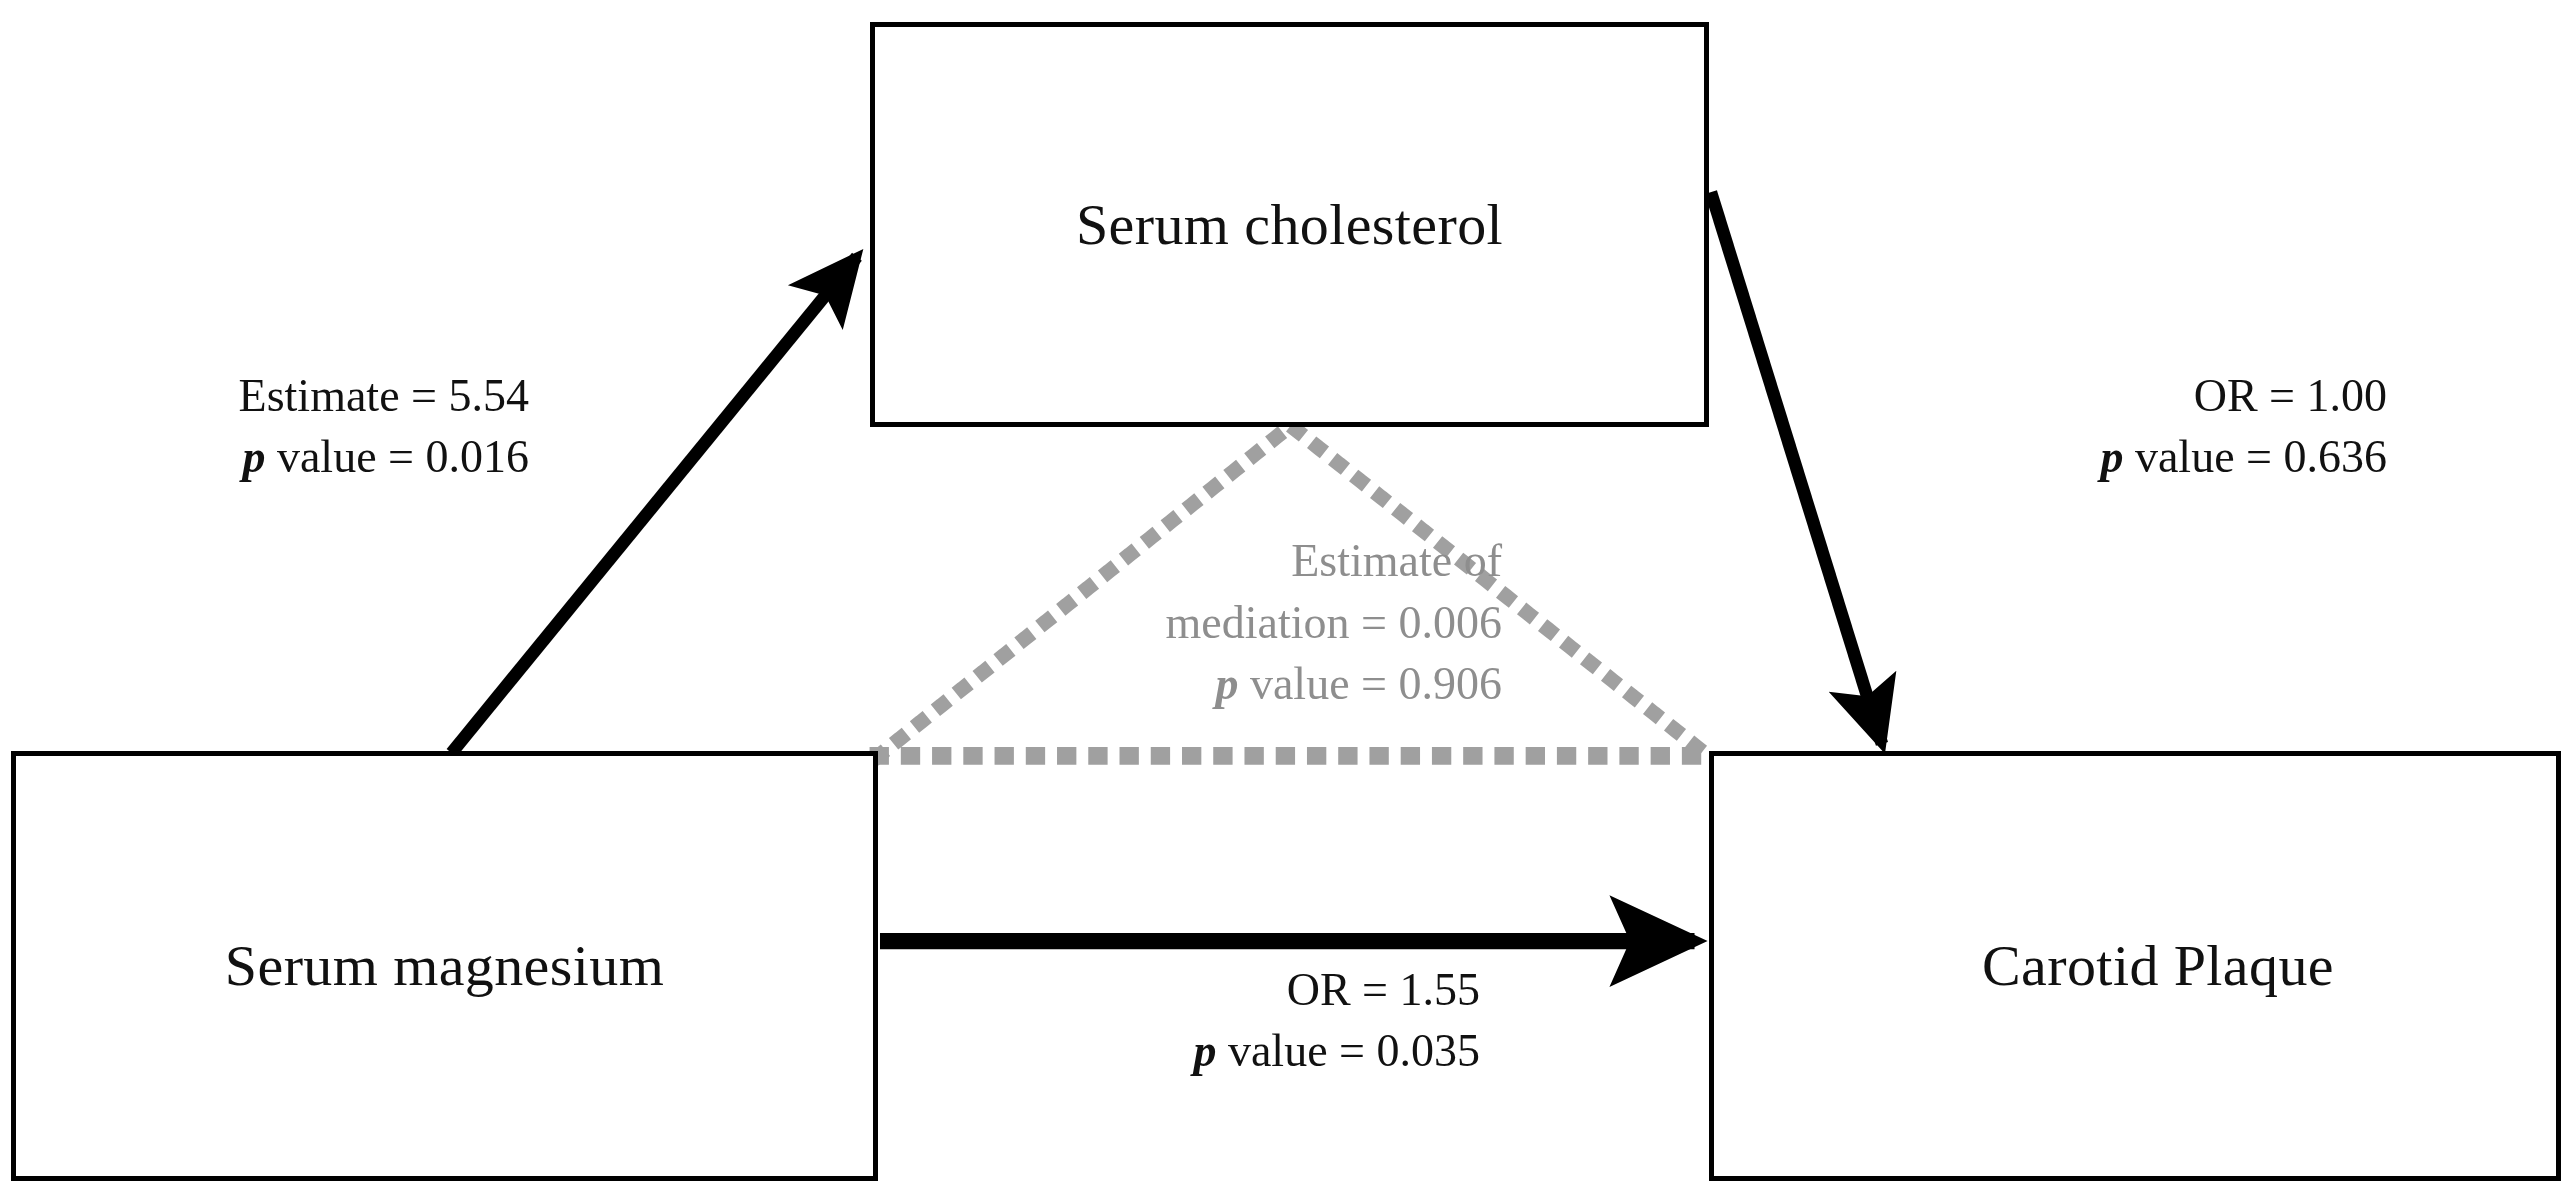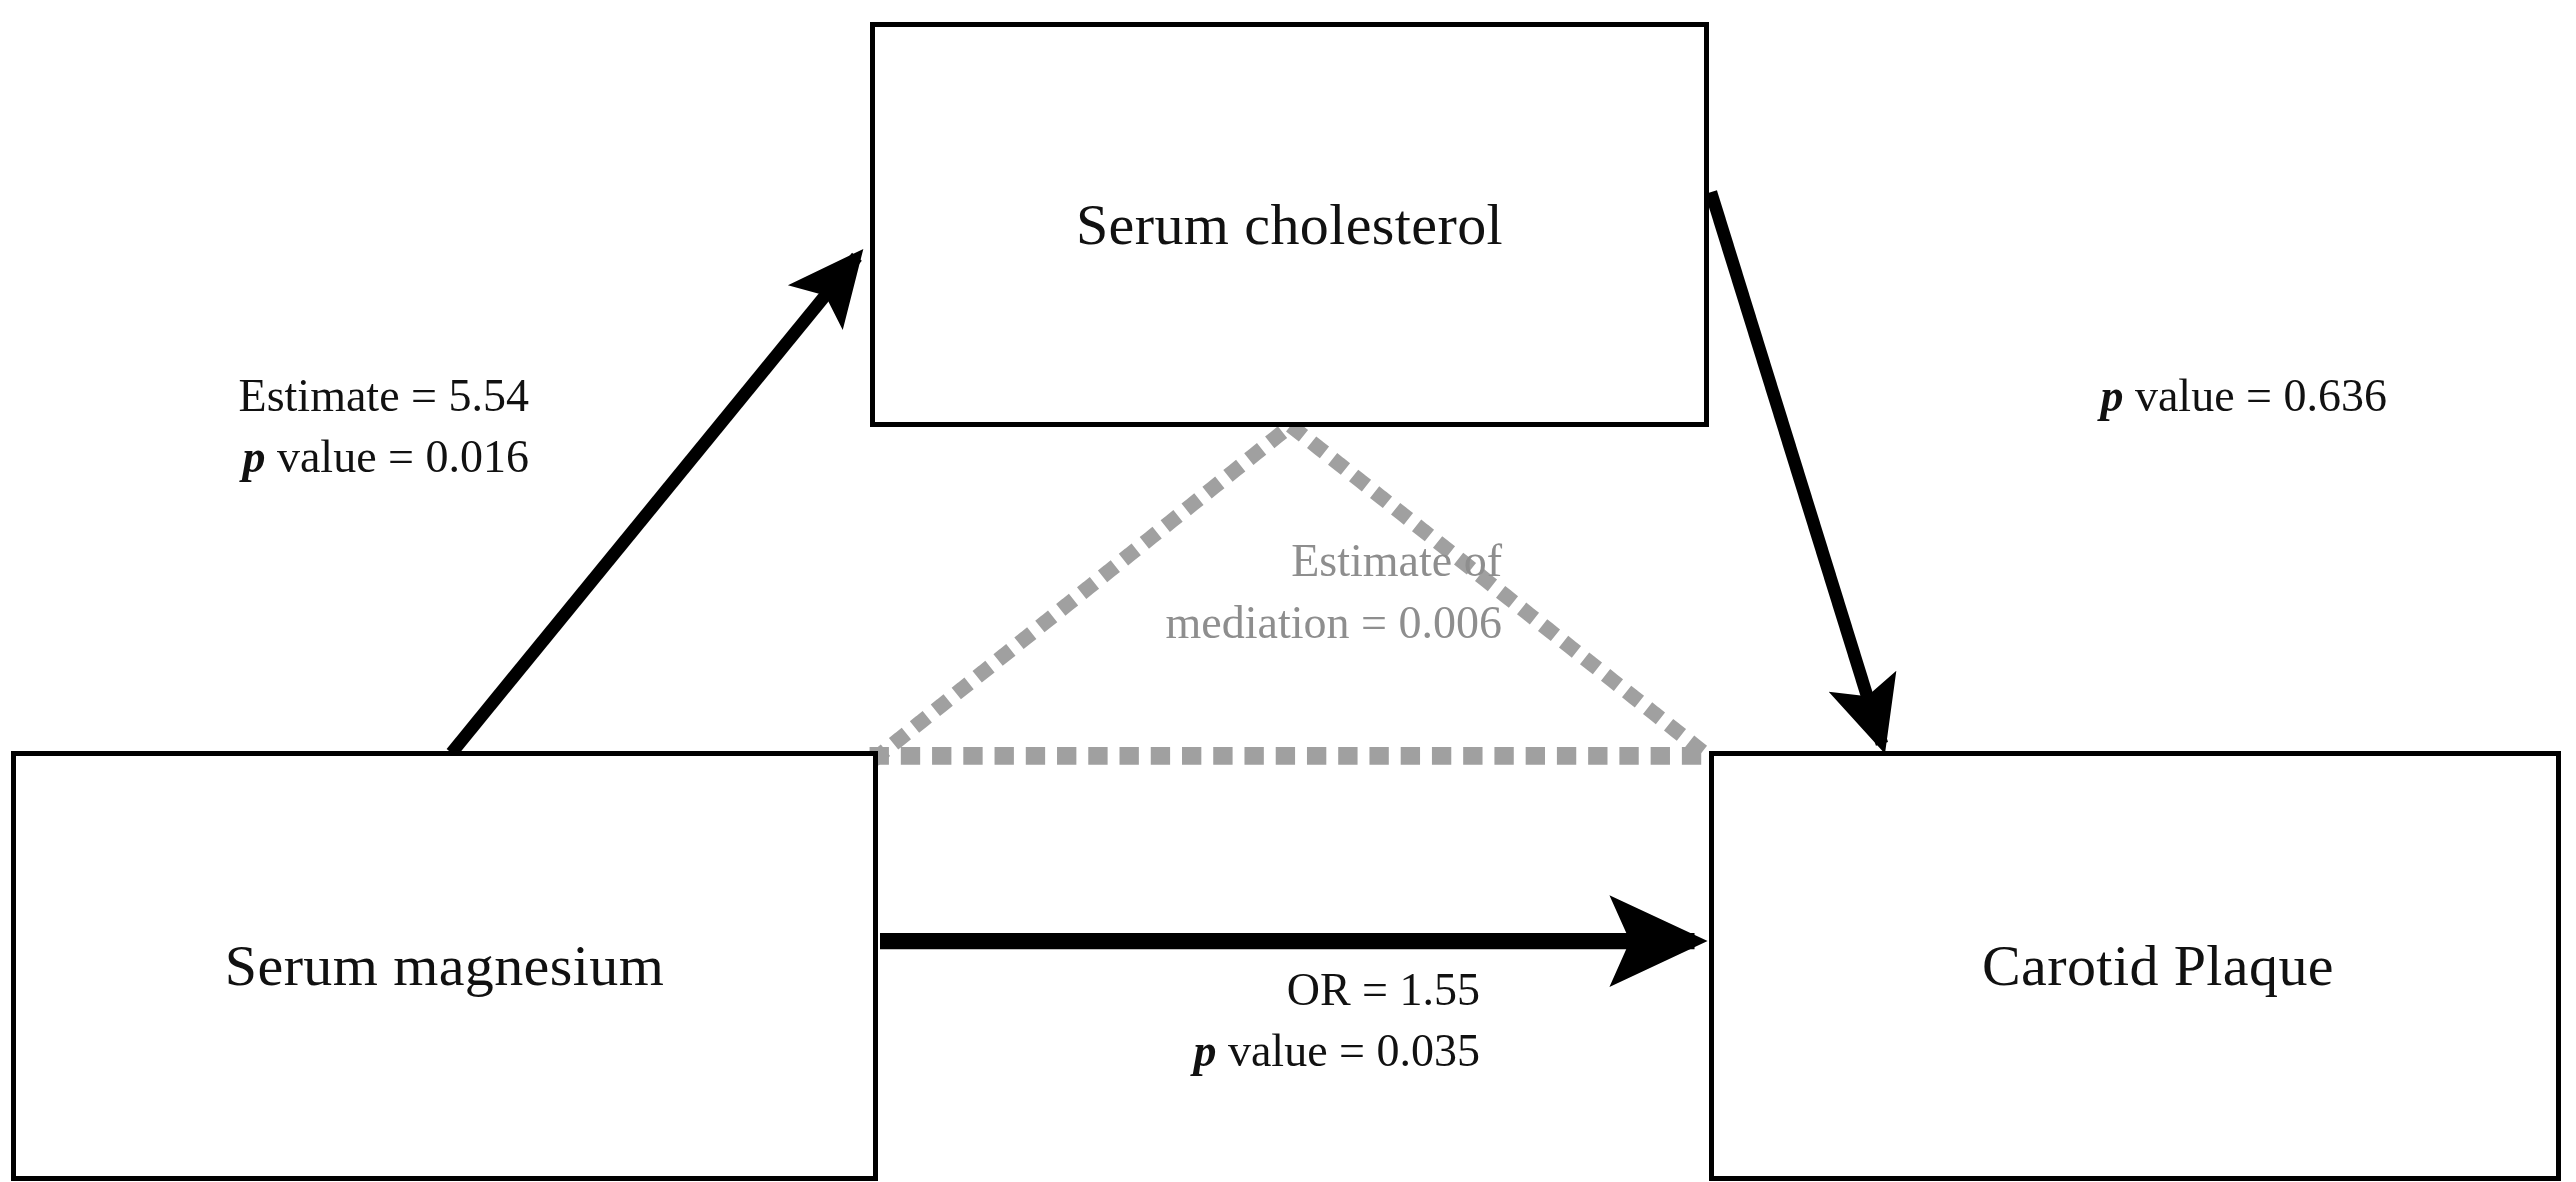--- a/index.html
+++ b/index.html
@@ -137,27 +137,29 @@
   <div class="node-box" id="box-plaque">
     <span class="node-label">Carotid Plaque</span>
   </div>
 
   <div class="edge-label" id="label-a">
     <div>Estimate = 5.54</div>
     <div><span class="pv">p</span><span> value = 0.016</span></div>
   </div>
 
   <div class="edge-label" id="label-b">
+    <div>OR = 1.00</div>
     <div><span class="pv">p</span><span> value = 0.636</span></div>
   </div>
 
   <div class="edge-label" id="label-c">
     <div>OR = 1.55</div>
     <div><span class="pv">p</span><span> value = 0.035</span></div>
   </div>
 
   <div class="edge-label" id="label-mediation">
     <div>Estimate of</div>
     <div>mediation = 0.006</div>
+    <div><span class="pv">p</span><span> value = 0.906</span></div>
   </div>
 
 </div>
 
 
 </body></html>

